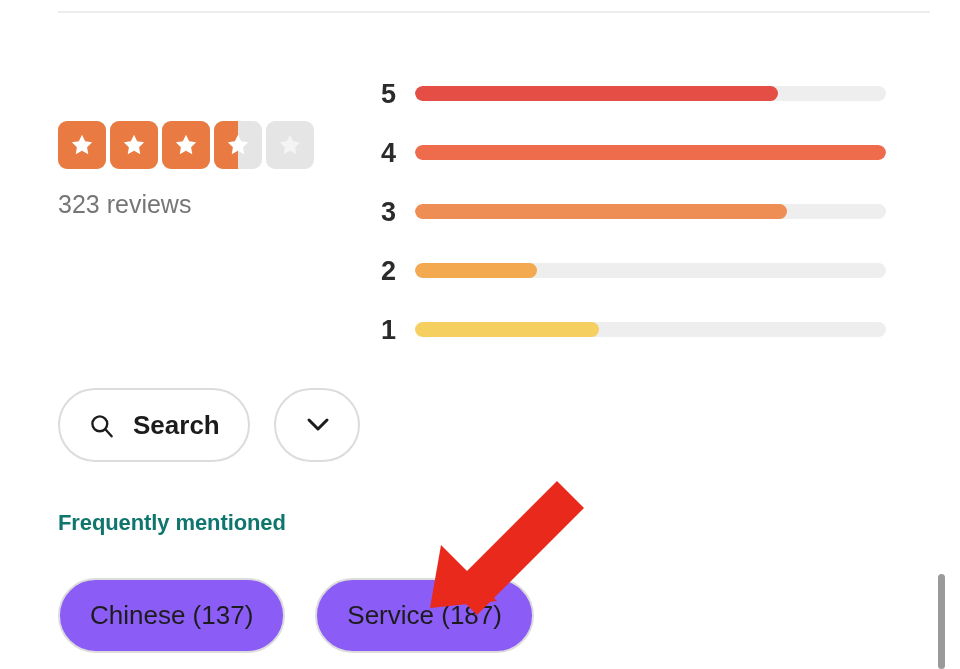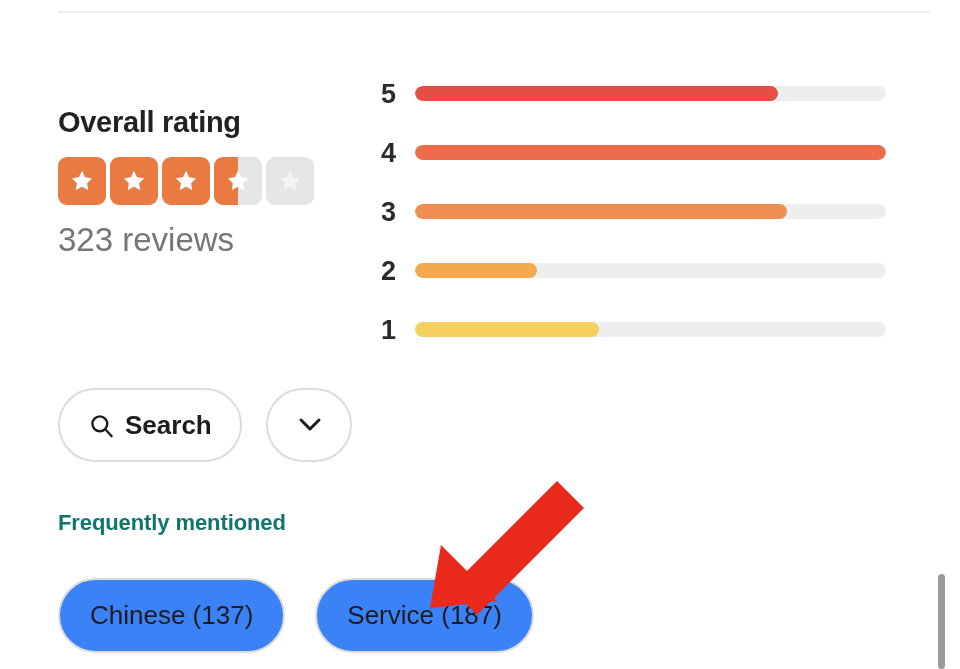--- a/index.html
+++ b/index.html
@@ -71,21 +71,21 @@
     position: absolute;
     left: 50%;
     top: 50%;
     transform: translate(-50%, -50%);
     width: 26px;
     height: 26px;
     display: block;
   }
   .reviews-count {
     margin-top: 18px;
-    font-size: 33px;
+    font-size: 25px;
     color: #767676;
     line-height: 34px;
   }
 
   
   .histogram {
     position: absolute;
     left: 381px;
     top: 64px;
     width: 525px;
@@ -124,21 +124,21 @@
     position: absolute;
     left: 58px;
     top: 388px;
     display: flex;
     gap: 24px;
   }
   .pill {
     display: flex;
     align-items: center;
     justify-content: center;
-    gap: 10px;
+    gap: 18px;
     height: 74px;
     padding: 0 28px;
     border: 2px solid #dcdcdc;
     border-radius: 40px;
     background: #ffffff;
     font-size: 26px;
     font-weight: bold;
     color: #1c1c1c;
     box-sizing: border-box;
     cursor: pointer;
@@ -174,21 +174,21 @@
     gap: 30px;
   }
   .chip {
     display: flex;
     align-items: center;
     justify-content: center;
     height: 75px;
     padding: 0 30px;
     border: 2px solid #dcdcdc;
     border-radius: 40px;
-    background: #3b82f6;
+    background: #8b5cf6;
     font-size: 26px;
     color: #1c1c1c;
     box-sizing: border-box;
     cursor: pointer;
     white-space: nowrap;
   }
 
   
   .arrow-overlay {
     position: absolute;
@@ -219,21 +219,20 @@
   }
 </style>
 </head>
 <body>
 
 <div class="page">
 
   <div class="top-divider"></div>
 
   <div class="summary">
-    <div class="summary-title">Overall rating</div>
 
     <div class="stars">
       <span class="star-tile" style="background-color: rgb(229, 229, 229);">
         <span class="fill" style="width: 100%; background: rgb(233, 122, 66);"></span>
         <svg viewBox="0 0 24 24" aria-hidden="true">
             <path fill="#ffffff" d="M12 2.6l2.9 5.9 6.5.9-4.7 4.6 1.1 6.5L12 17.4 6.2 20.5l1.1-6.5L2.6 9.4l6.5-.9z"></path>
           </svg>
       </span>
       <span class="star-tile" style="background-color: rgb(229, 229, 229);">
         <span class="fill" style="width: 100%; background: rgb(233, 122, 66);"></span>

